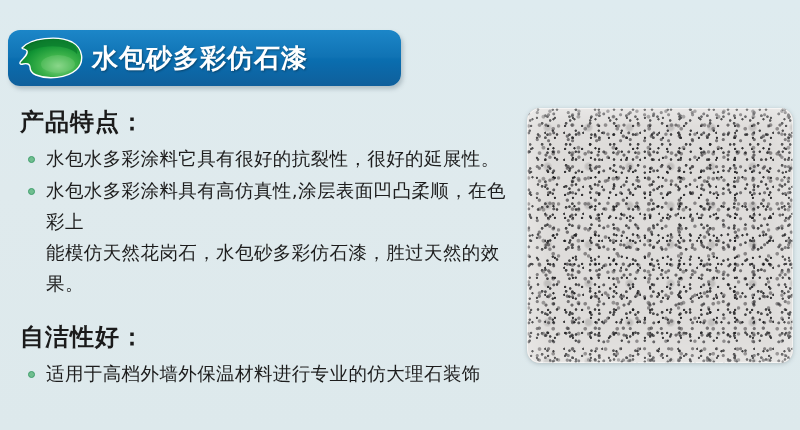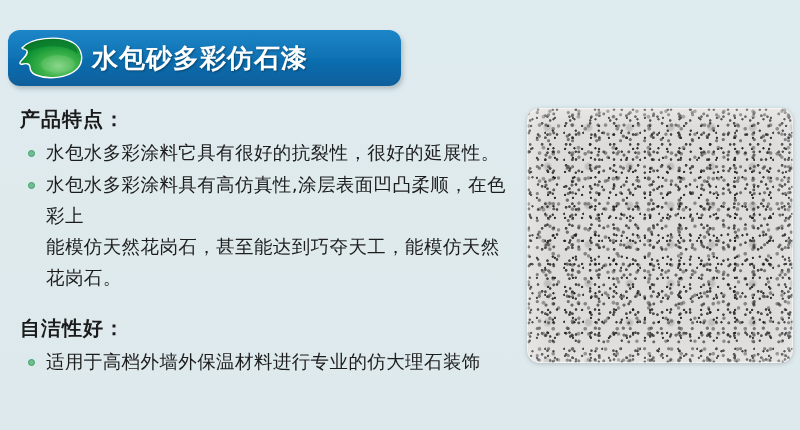--- a/index.html
+++ b/index.html
@@ -62,21 +62,21 @@
     left: 18px;
     top: 104px;
     width: 500px;
   }
 
   .section {
     margin-bottom: 2px;
   }
 
   .section-heading {
-    font-size: 20px;
+    font-size: 24px;
     font-weight: bold;
     color: #1b1b1b;
     letter-spacing: 1px;
     margin: 0 0 4px 2px;
     line-height: 1.5;
   }
 
   .bullet-list {
     list-style: none;
     margin: 4px;
@@ -213,21 +213,21 @@
     <div class="section">
       <div class="section-heading">产品特点：</div>
       <ul class="bullet-list">
         <li class="bullet-item">
           <span class="bullet-dot"></span>
           <span class="bullet-text">水包水多彩涂料它具有很好的抗裂性，很好的延展性。</span>
         </li>
         <li class="bullet-item">
           <span class="bullet-dot"></span>
           <span class="bullet-text">水包水多彩涂料具有高仿真性,涂层表面凹凸柔顺，在色彩上</span>
-          <span class="bullet-text">能模仿天然花岗石，甚至能达到巧夺天工，能模仿天然花岗石。</span>
+          <span class="bullet-text">能模仿天然花岗石，水包砂多彩仿石漆，胜过天然的效果。</span>
         </li>
       </ul>
     </div>
 
     <div class="gap"></div>
 
     <div class="section">
       <div class="section-heading">自洁性好：</div>
       <ul class="bullet-list">
         <li class="bullet-item">

